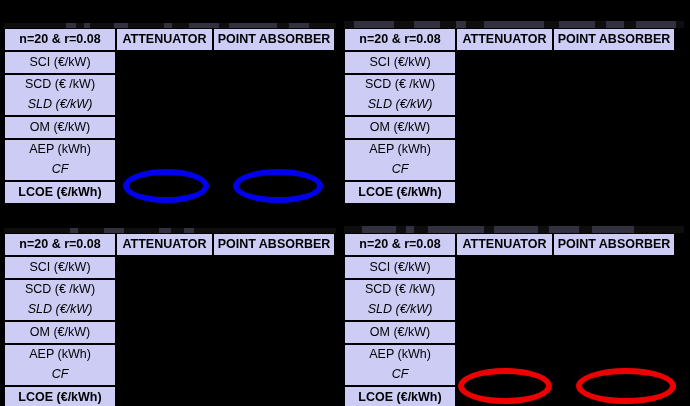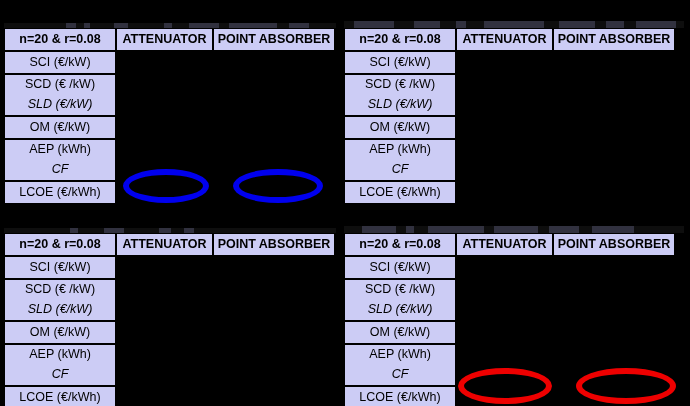--- a/index.html
+++ b/index.html
@@ -66,21 +66,21 @@
     color: transparent;
   }
   .cost-table tr.header td {
     font-weight: bold;
     font-size: 12.5px;
   }
   .cost-table td.label-head {
     font-weight: bold;
   }
   .cost-table tr.total td {
-    font-weight: normal;
+    font-weight: bold;
   }
   
   .cost-table td.group-top {
     border-bottom: 0;
   }
   .cost-table td.group-bottom {
     border-top: 0;
     font-style: italic;
   }
   .cost-table td.blank.group-top,

